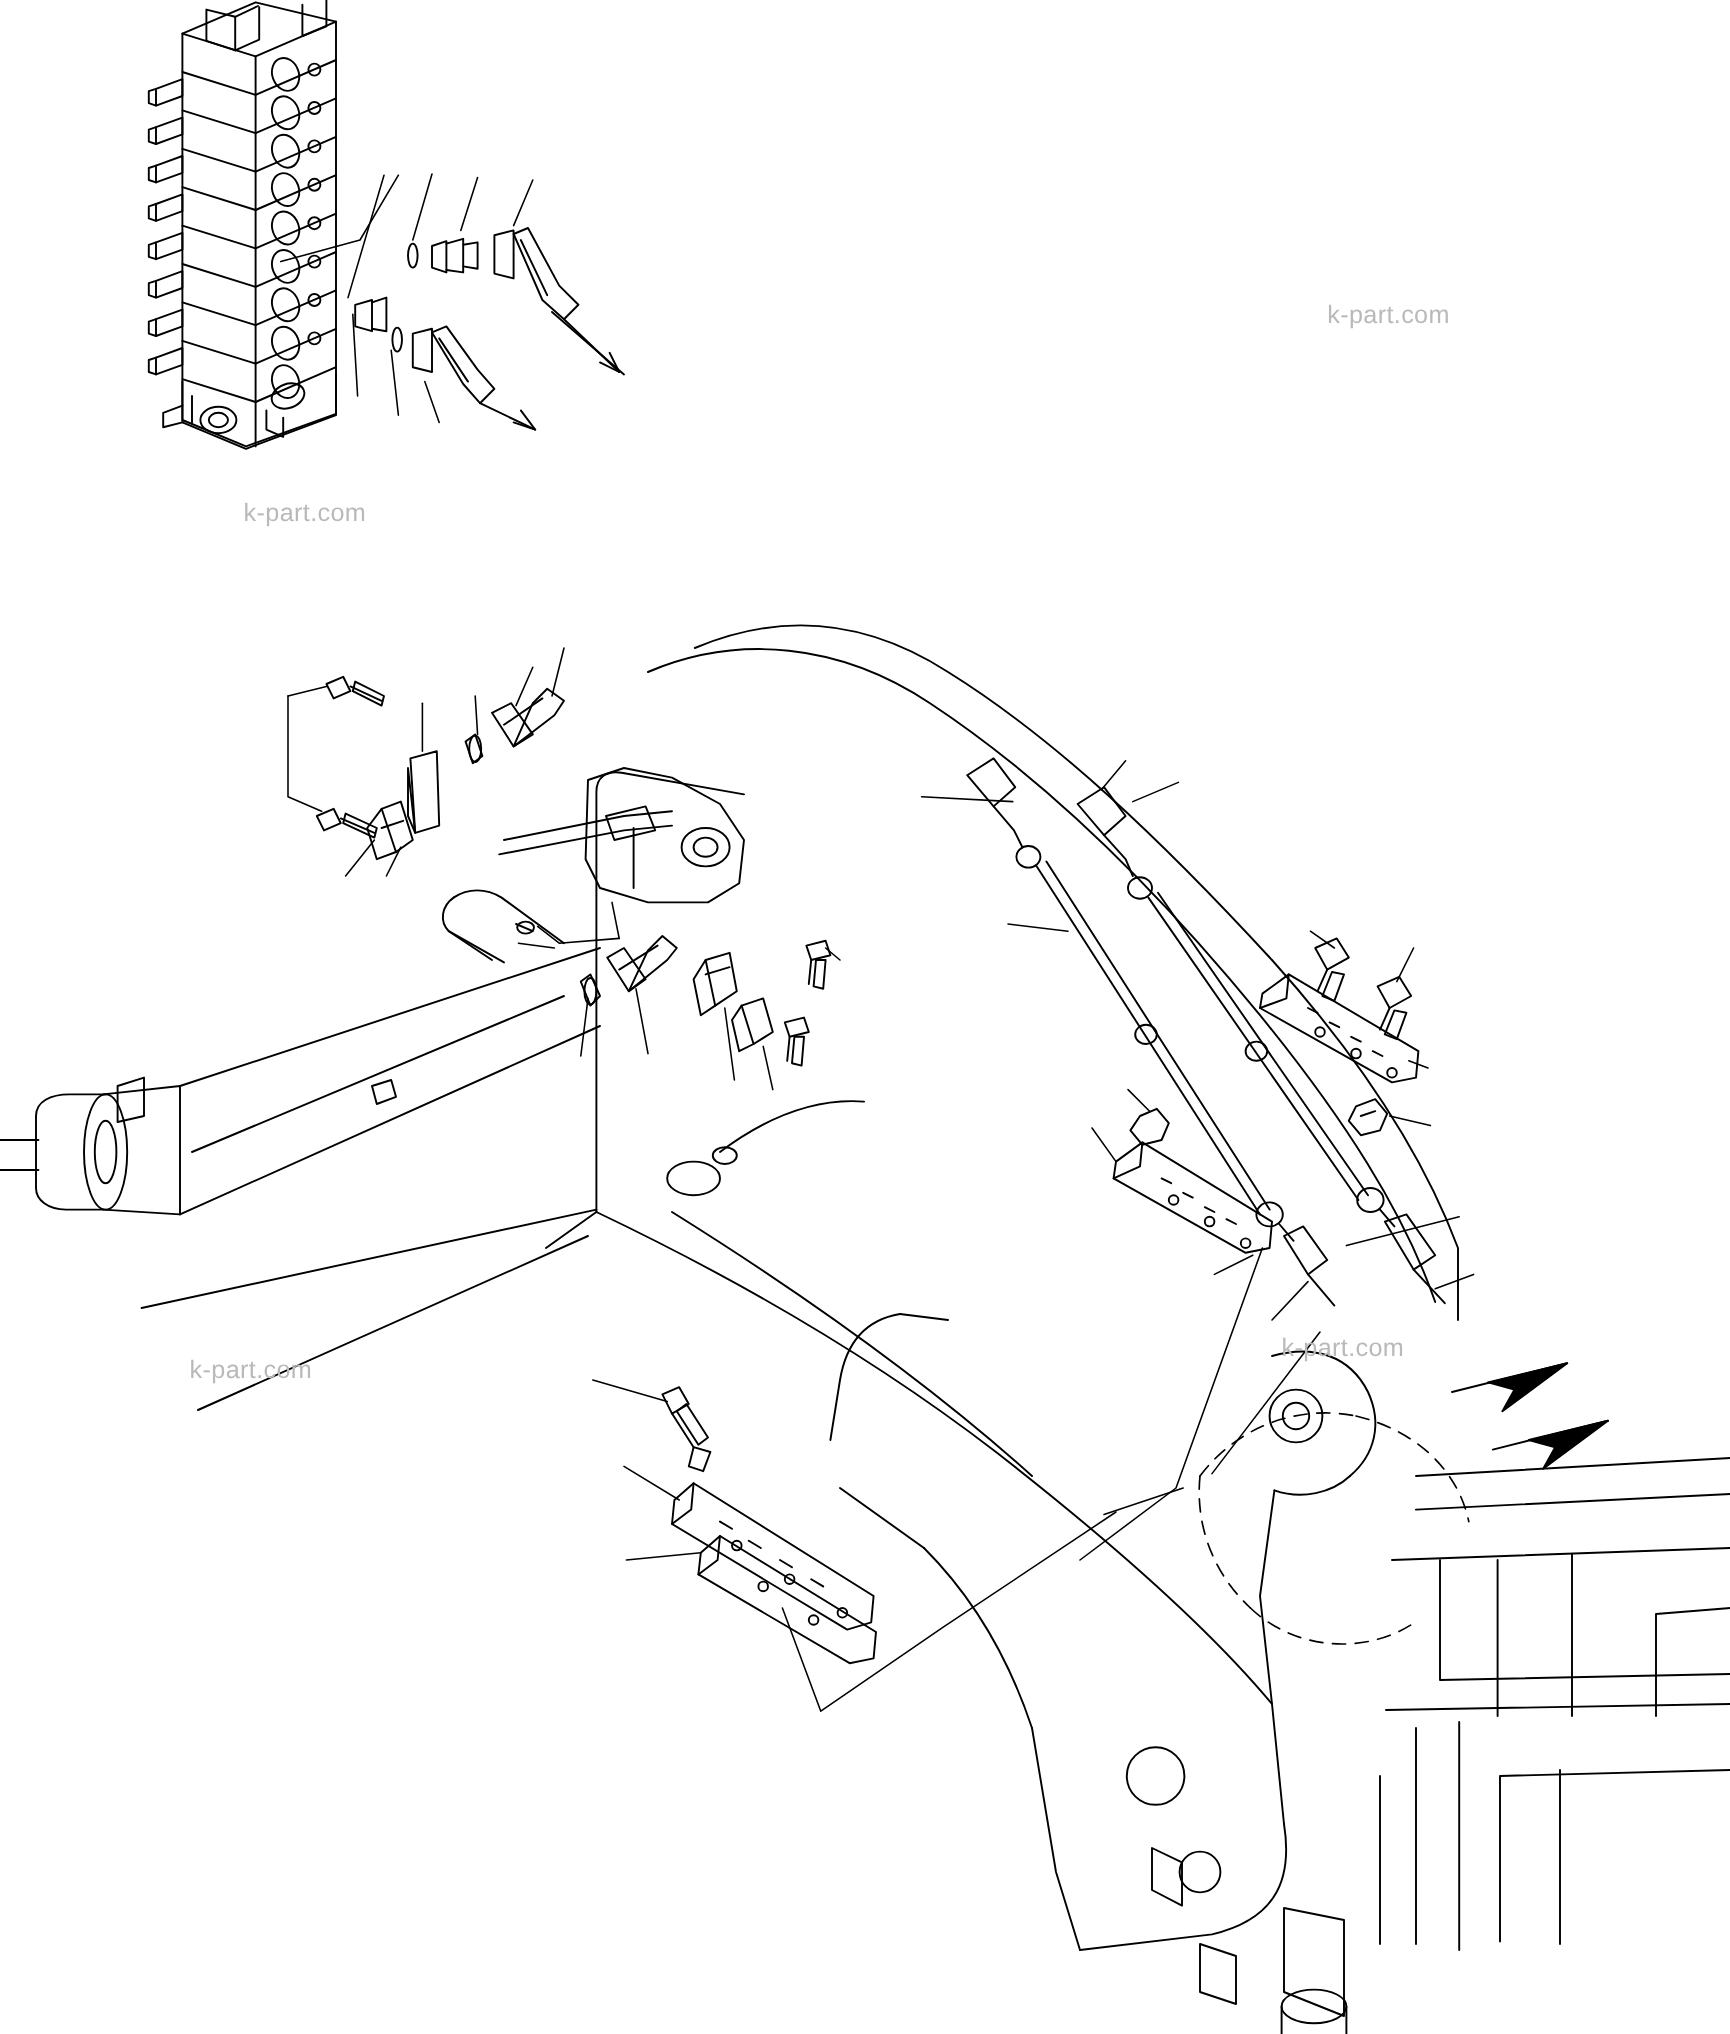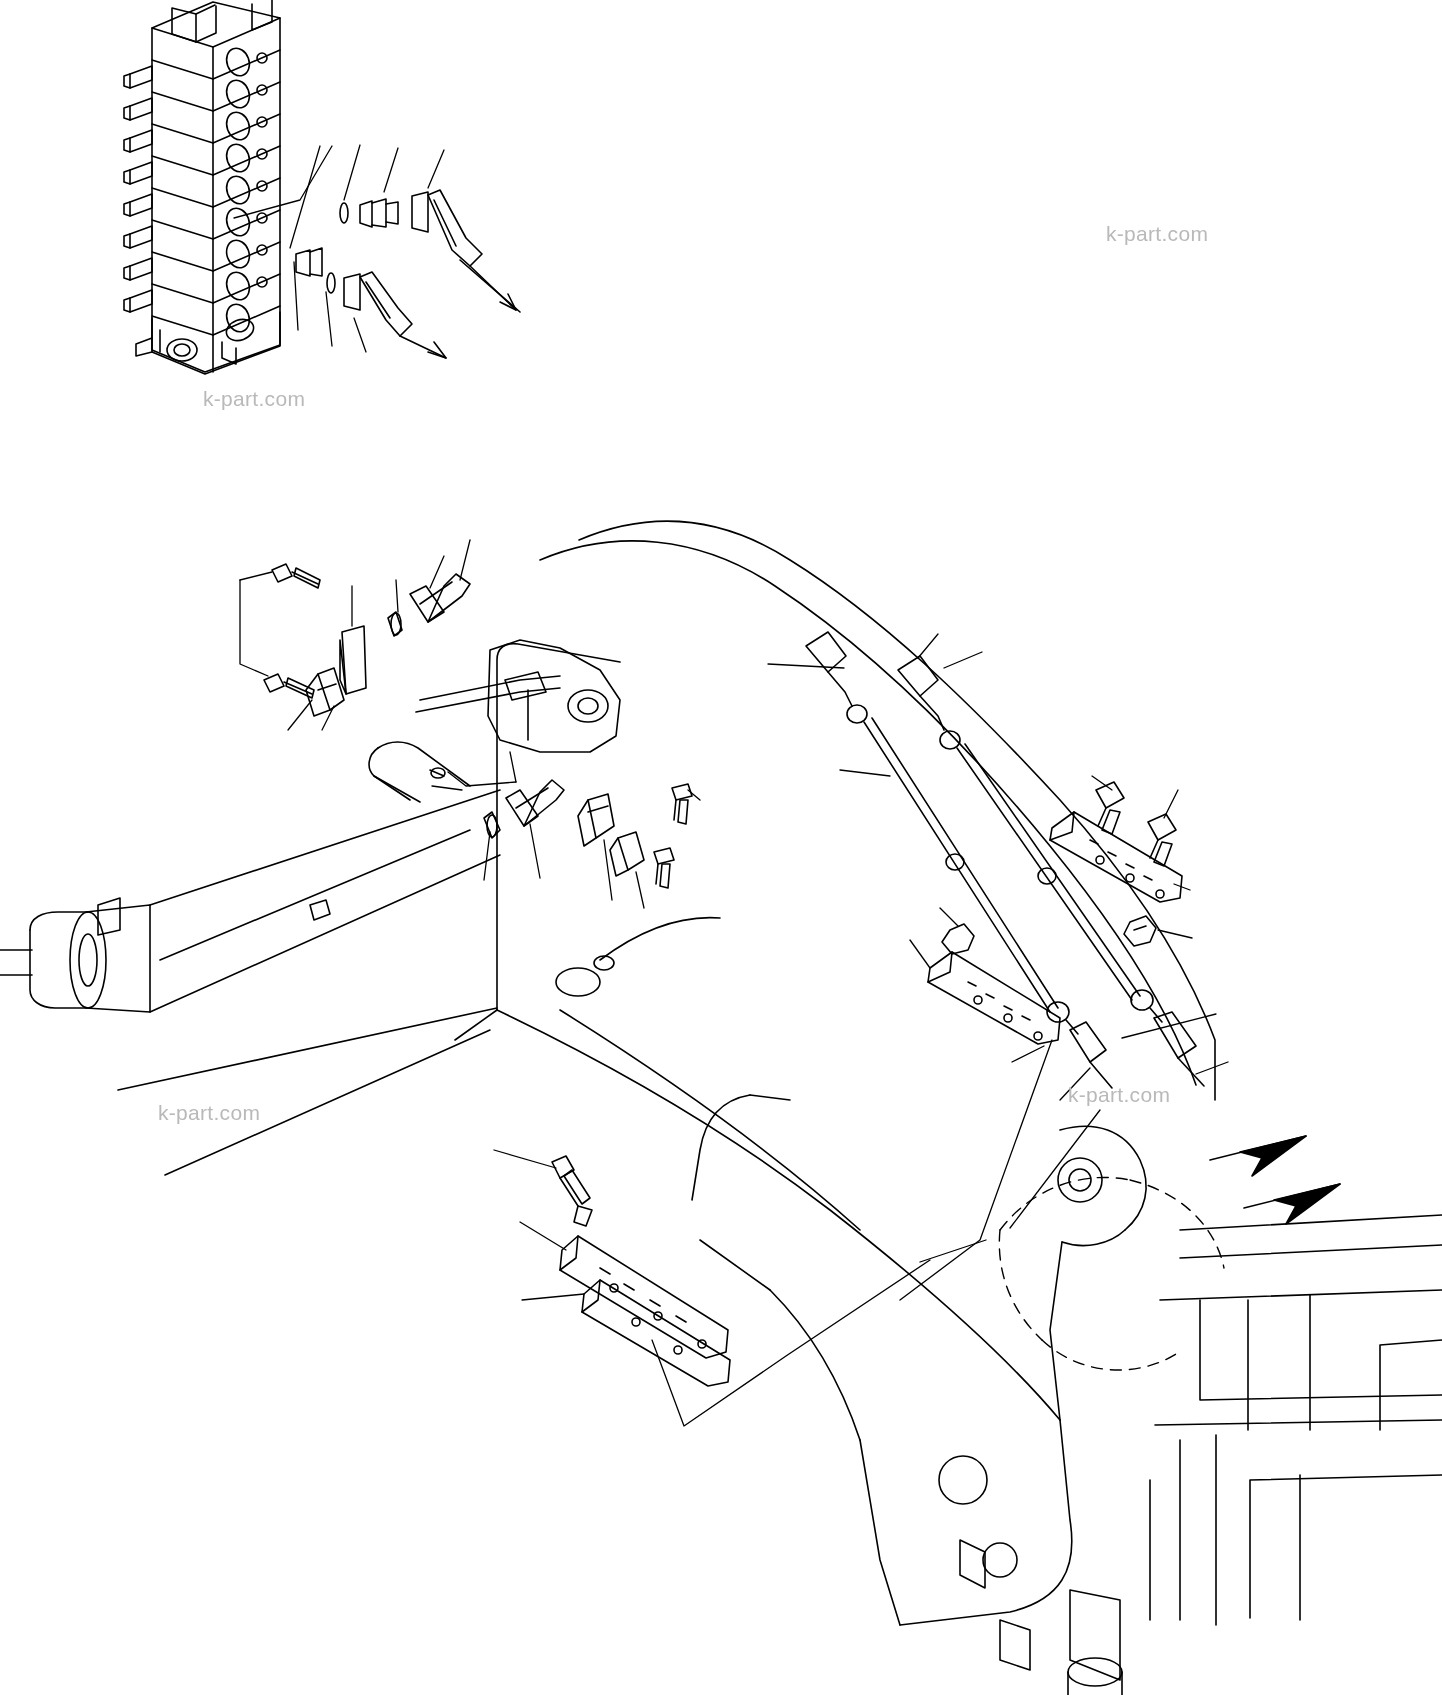--- a/index.html
+++ b/index.html
@@ -25,20 +25,21 @@
     height: 1695px;
   }
   .wm {
     position: absolute;
     color: #b9b9b9;
     font-size: 21px;
     font-family: "Liberation Sans", sans-serif;
     white-space: nowrap;
     letter-spacing: 0.3px;
     user-select: none;
+    margin-top: 29px;
   }
   .wm-1 { left: 1106px; top: 222px; }
   .wm-2 { left: 203px; top: 387px; }
   .wm-3 { left: 158px; top: 1101px; }
   .wm-4 { left: 1068px; top: 1083px; }
 </style>
 </head>
 <body>
 
 <div id="page">

